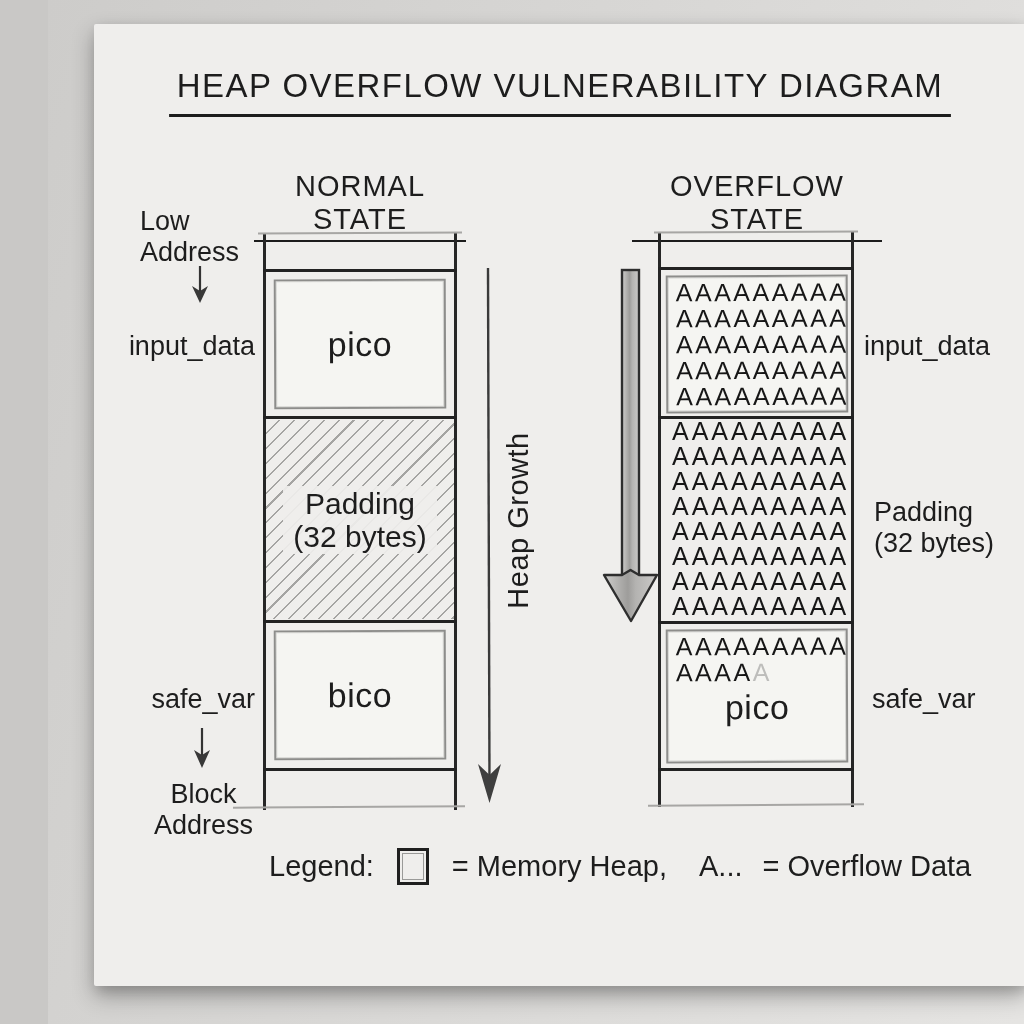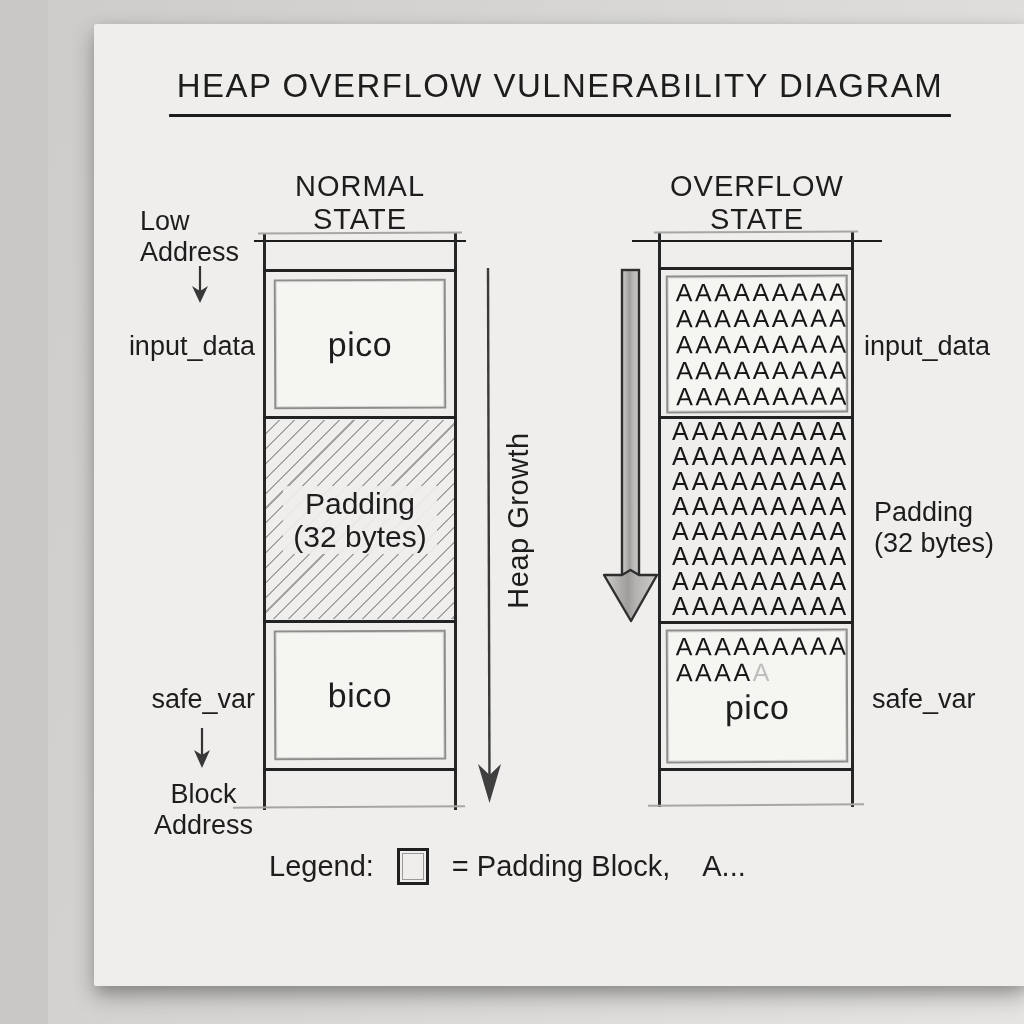--- a/index.html
+++ b/index.html
@@ -182,16 +182,17 @@
       <line x1="154" y1="728" x2="154" y2="760" stroke="#333" stroke-width="2.2"></line>
       <path d="M146 750 L154 768 L162 750 L154 755 Z" fill="#383838"></path>
     </g>
   </svg>
 
   <div class="legend">
     <span>Legend:</span>
     <span class="legend-sq">
         <span></span>
       </span>
-    <span>= Padding Block,</span>
+    <span>= Memory Heap,</span>
     <span style="margin-left:12px;">A...</span>
+    <span>= Overflow Data</span>
   </div>
 </div>
 
 </body></html>

